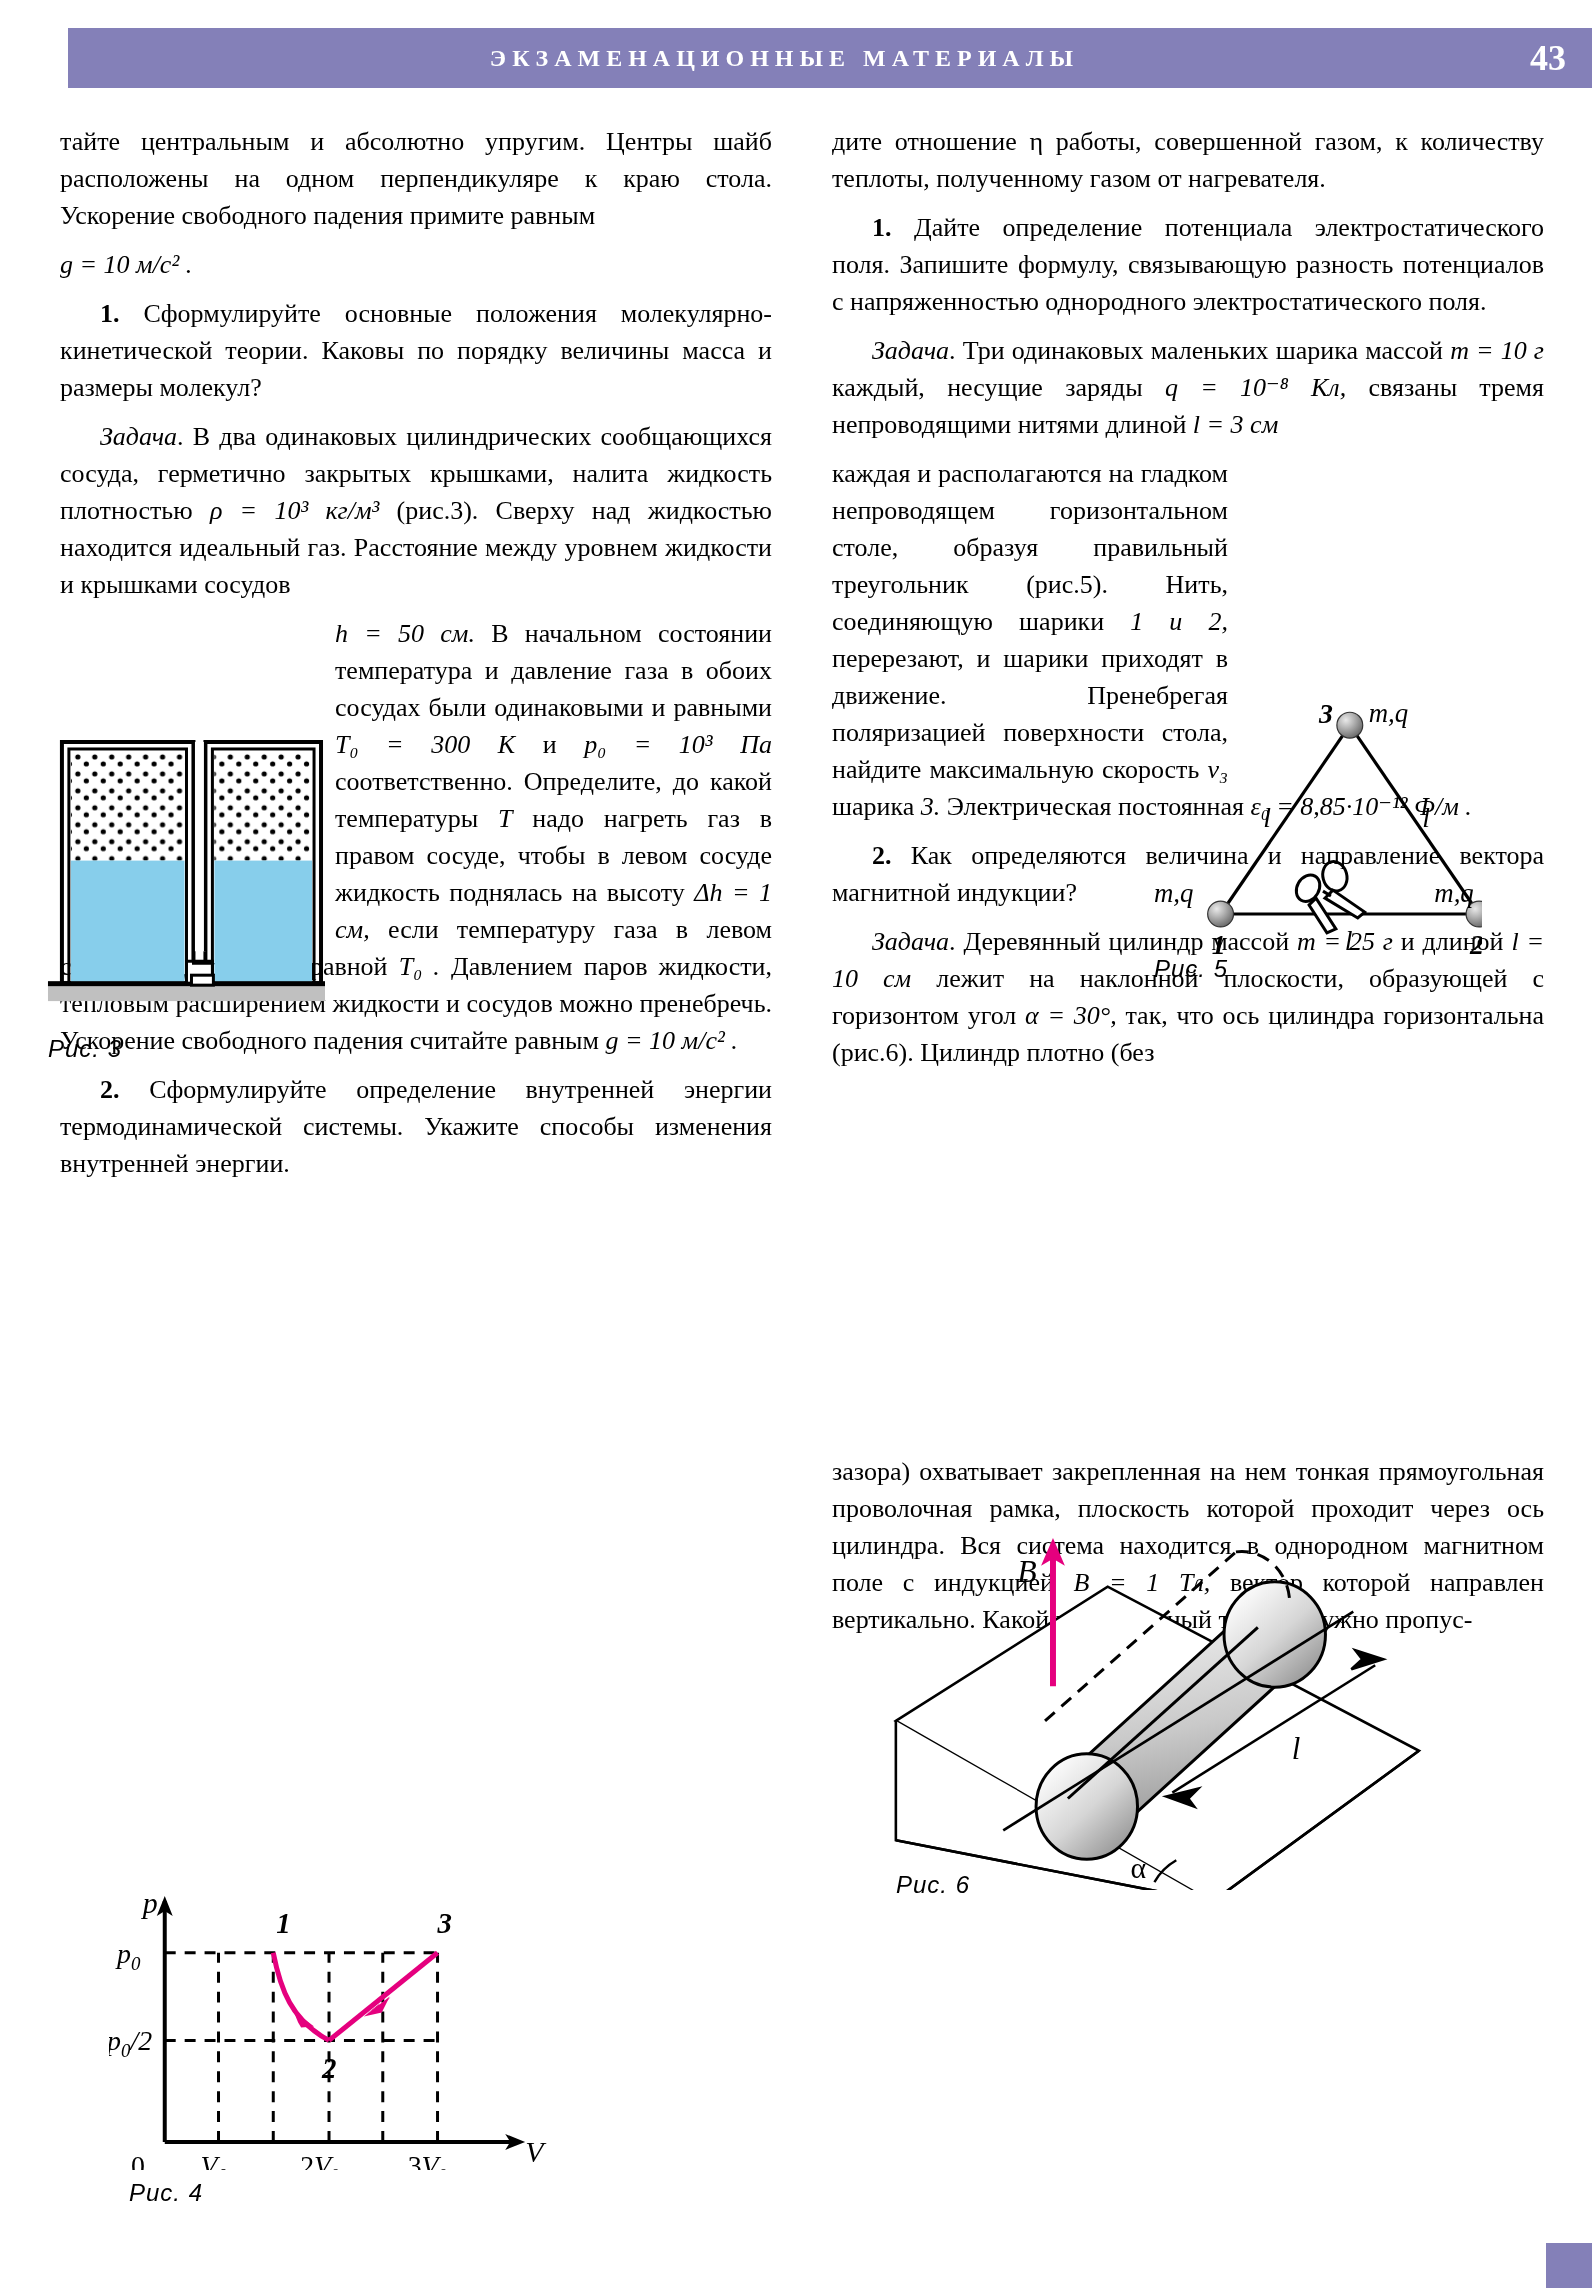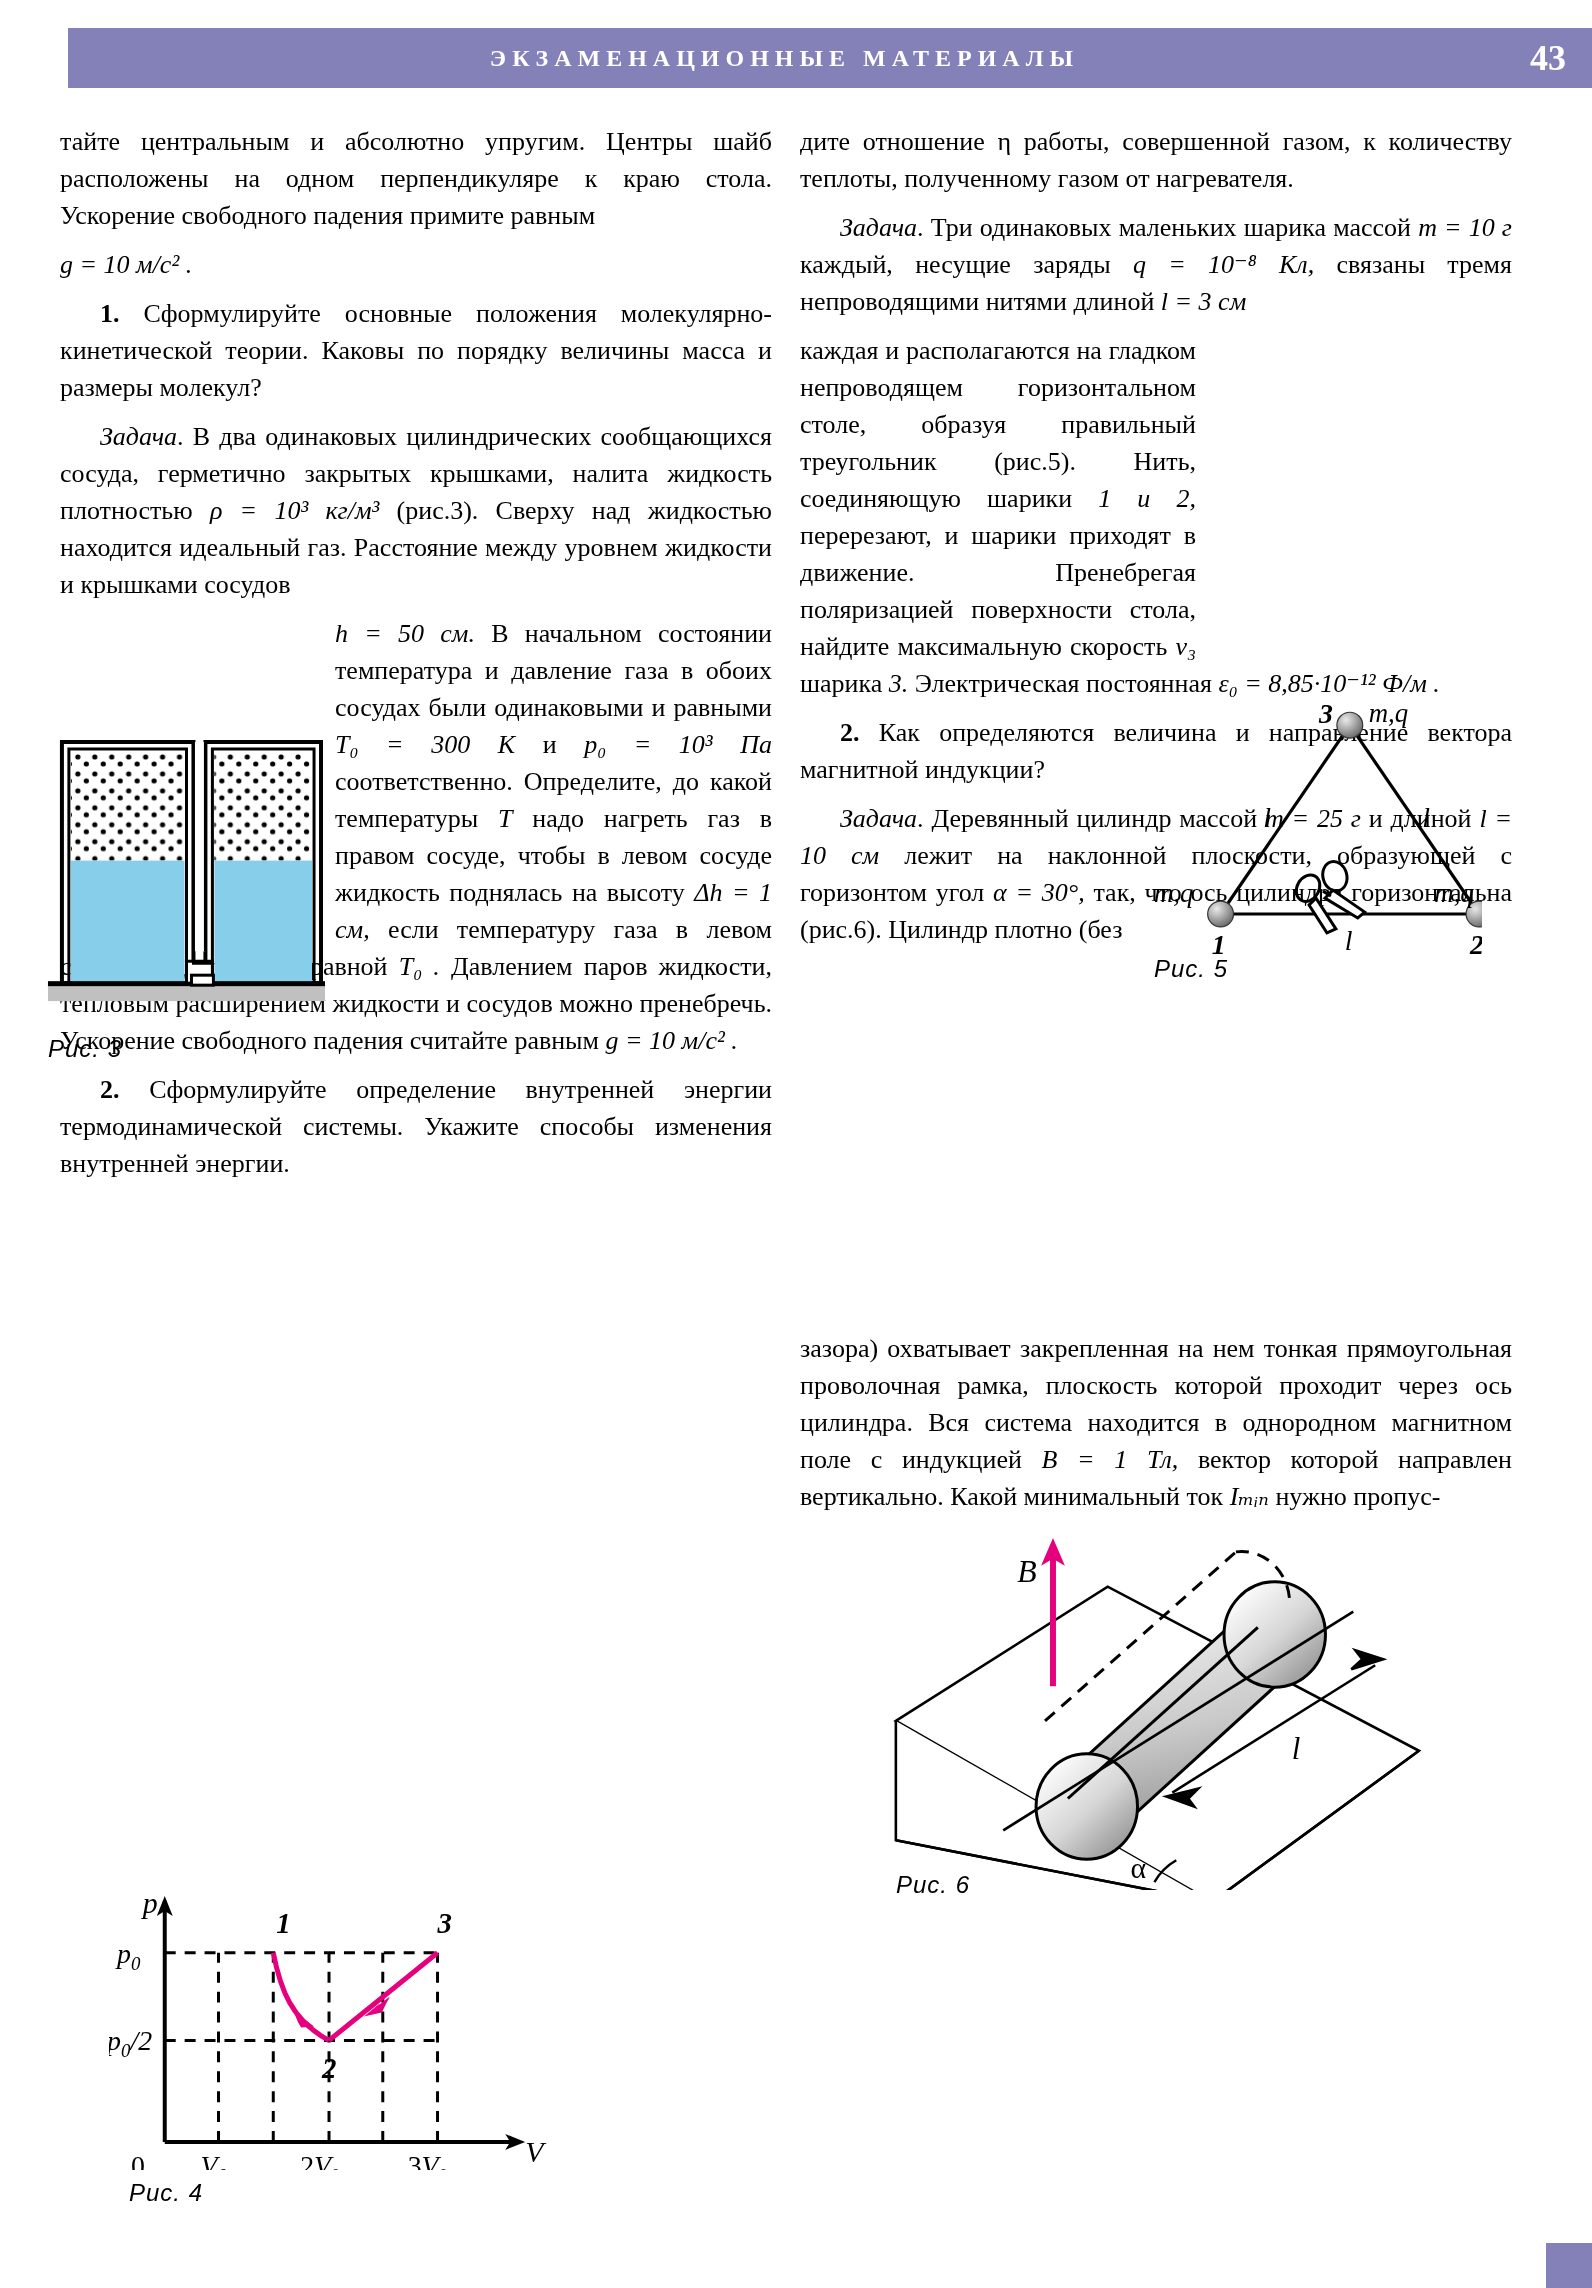--- a/index.html
+++ b/index.html
@@ -22,21 +22,21 @@
   }
   .header-page-number{
     position:absolute;right:34px;top:0;height:60px;
     display:flex;align-items:center;
     color:#ffffff;font-size:36px;font-weight:700;
     font-family:"Liberation Serif","DejaVu Serif",serif;
   }
   
   .col{position:absolute;top:111px;width:736px;}
   .col-left{left:48px;}
-  .col-right{left:788px;}
+  .col-right{left:820px;}
   p.tx{
     margin:12px;font-size:26px;line-height:37px;
     text-align:justify;text-justify:inter-word;
     hyphens:none;
   }
   p.ind{text-indent:40px;}
   .sec-head{
     margin:10px 0 6px 0;font-family:"Liberation Sans","DejaVu Sans",sans-serif;
     font-weight:700;font-size:25px;text-align:center;letter-spacing:0px;
   }
@@ -172,20 +172,21 @@
     <text x="330" y="62" font-family="Liberation Serif, serif" font-size="29" font-style="italic" font-weight="600">3</text>
   </svg>
 </div>
 <div class="fig4-cap fig-cap">Рис. 4</div>
 
 <div class="col col-right">
 
   <p class="tx">дите отношение η работы, совершенной газом, к количеству теплоты, полученному газом от нагревателя.</p>
 
 
+  <p class="tx ind"><b class="b">1.</b> <span>Дайте определение потенциала электростатического поля. Запишите формулу, связывающую разность потенциалов с напряженностью однородного электростатического поля.</span></p>
 
   <p class="tx ind"><i>Задача</i><span>. Три одинаковых маленьких шарика массой</span> <i>m = 10 г</i> <span>каждый, несущие заряды</span> <i>q = 10⁻⁸ Кл,</i> <span>связаны тремя непроводящими нитями длиной</span> <i>l = 3 см</i></p>
 
   <div class="fig5-float"></div>
 
   <p class="tx"><span>каждая и располагаются на гладком непроводящем горизонтальном столе, образуя правильный треугольник (рис.5). Нить, соединяющую шарики</span> <i>1 и 2,</i> <span>перерезают, и шарики приходят в движение. Пренебрегая поляризацией поверхности стола, найдите максимальную скорость</span> <i>v₃</i> <span>шарика</span> <i>3.</i> <span>Электрическая постоянная</span> <i>ε₀ = 8,85·10⁻¹² Ф/м .</i></p>
 
   <p class="tx ind"><b class="b">2.</b> <span>Как определяются величина и направление вектора магнитной индукции?</span></p>
 
   <p class="tx ind"><i>Задача</i><span>. Деревянный цилиндр массой</span> <i>m = 25 г</i> <span>и длиной</span> <i>l = 10 см</i> <span>лежит на наклонной плоскости, образующей с горизонтом угол</span> <i>α = 30°,</i> <span>так, что ось цилиндра горизонтальна (рис.6). Цилиндр плотно (без</span></p>

